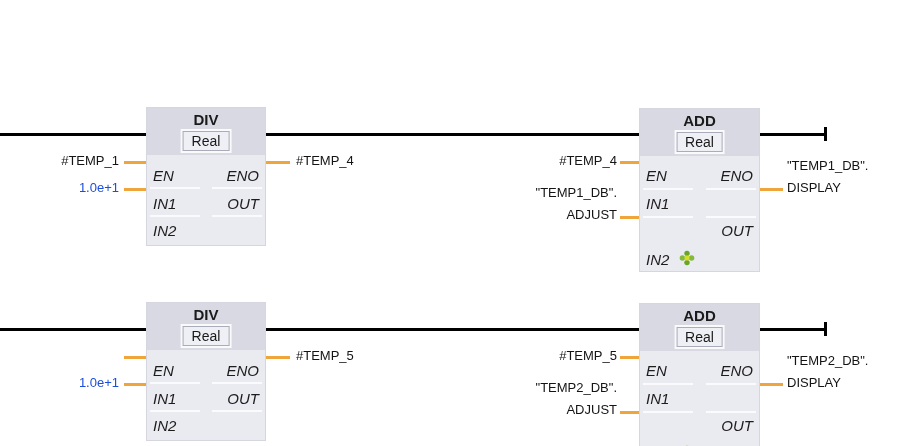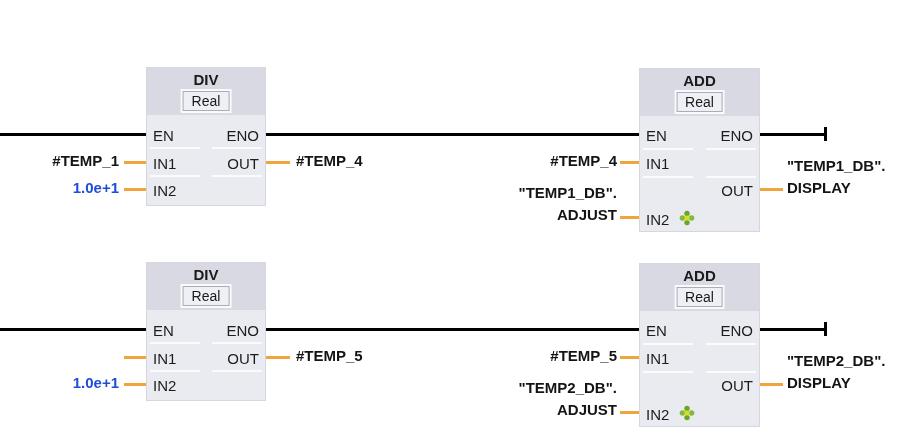--- a/index.html
+++ b/index.html
@@ -5,39 +5,39 @@
   html,body{margin:0;padding:0;background:#ffffff;}
   .canvas{
     position:relative;width:924px;height:446px;background:#ffffff;overflow:hidden;
     font-family:"Liberation Sans",sans-serif;
   }
   .network{position:absolute;left:0;width:924px;height:240px;}
   .h-wire{position:absolute;height:3px;background:#000000;}
   .tick{position:absolute;width:3px;height:14px;background:#000000;}
   .stub{position:absolute;height:3px;background:#efa53c;}
   .block{
-    position:absolute;background:#eaeaf1;border:1px solid #d6d6e0;box-sizing:border-box;
+    position:absolute;background:#eaeaf1;border:1px solid #d6d6e0;box-sizing:border-box;margin-top:40px;
   }
   .block-header{position:absolute;left:0;top:0;width:100%;height:47px;background:#d9d9e3;}
   .block-title{
     position:absolute;left:0;top:3px;width:100%;text-align:center;
     font-size:15px;font-weight:bold;color:#1a1a1a;
   }
   .dtype{
     position:absolute;top:23px;left:50%;transform:translateX(-50%);
     font-size:14px;line-height:18px;padding:0 8px;color:#1a1a1a;
     background:#eef0f5;border:1px solid #a9adb9;
     box-shadow:0 0 0 2px rgba(255,255,255,0.85);white-space:nowrap;
   }
   .port{
-    position:absolute;font-size:15px;line-height:18px;color:#1c1c1c;white-space:nowrap;
+    position:absolute;font-size:15px;line-height:18px;color:#1c1c1c;white-space:nowrap;font-style:italic;
   }
   .sep{position:absolute;height:2px;background:#fbfbfd;}
   .opd{
-    position:absolute;font-size:15px;line-height:18px;color:#141414;white-space:nowrap;font-weight:bold;
+    position:absolute;font-size:13px;line-height:18px;color:#141414;white-space:nowrap;
   }
   .opd.r{text-align:right;}
   .opd.const{color:#1d4ed8;}
   .tag-icon{position:absolute;}
 </style>
 </head>
 <body>
 
 <div class="canvas">
 

